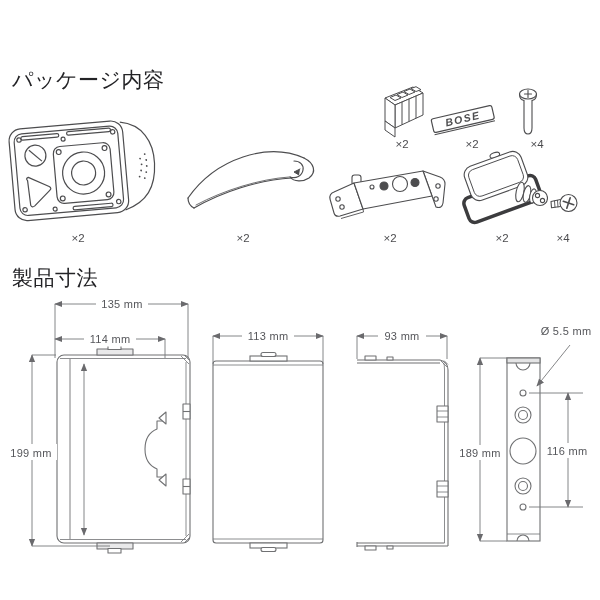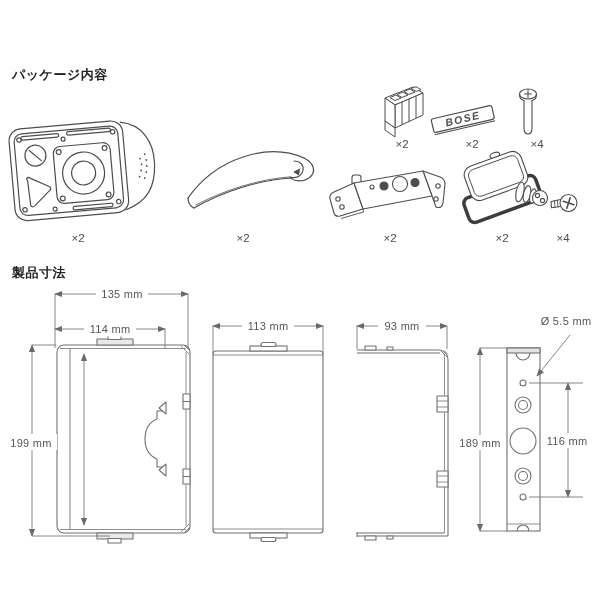--- a/index.html
+++ b/index.html
@@ -1,18 +1,18 @@
 <!DOCTYPE html>
 <html><head>
 <meta charset="utf-8">
 <style>
   html,body{margin:0;padding:0;background:#fff;}
   .page{position:relative;width:600px;height:600px;background:#ffffff;overflow:hidden;
         font-family:"Liberation Sans","DejaVu Sans",sans-serif;}
-  .sec-title{position:absolute;left:12px;margin:0;font-size:13px;font-weight:bold;
+  .sec-title{position:absolute;left:12px;margin:0;font-size:21px;font-weight:normal;
              color:#232326;letter-spacing:.5px;}
   #title-package{top:66px;}
   #title-dimensions{top:264px;}
   .item{position:absolute;}
   .qty{position:absolute;width:80px;text-align:center;font-size:11.5px;color:#4b4b4e;}
   svg{display:block;}
   .dimtext{font-family:"Liberation Sans","DejaVu Sans",sans-serif;font-size:11px;
            fill:#55565a;text-anchor:middle;letter-spacing:.3px;}
   .bosetext{font-family:"Liberation Sans","DejaVu Sans",sans-serif;font-size:10.5px;
             font-weight:bold;font-style:italic;letter-spacing:1.5px;fill:#4d4d4f;text-anchor:middle;}
@@ -177,21 +177,21 @@
           <line x1="22.5" y1="9.5" x2="22.5" y2="20.5"></line>
           <line x1="17" y1="15" x2="28" y2="15"></line>
         </g>
       </g>
     </svg>
   </div>
   <div class="qty" style="left:523px;top:232px;">×4</div>
 
   <h2 class="sec-title" id="title-dimensions">製品寸法</h2>
 
-  <div class="item" style="left:0;top:268px;">
+  <div class="item" style="left:0;top:278px;">
     <svg width="600" height="320" viewBox="0 0 600 320">
       <defs>
         <marker id="arr" viewBox="0 0 10 10" refX="9" refY="5" markerWidth="8" markerHeight="8" orient="auto-start-reverse" markerUnits="userSpaceOnUse">
           <path d="M0,1 L10,5 L0,9 Z" fill="#6a6a6d"></path>
         </marker>
       </defs>
 
       <g>
         <g stroke="#707173" fill="none" stroke-width="1.1" stroke-linejoin="round">
           <rect x="57" y="77" width="133" height="188" rx="7" fill="#fff"></rect>

